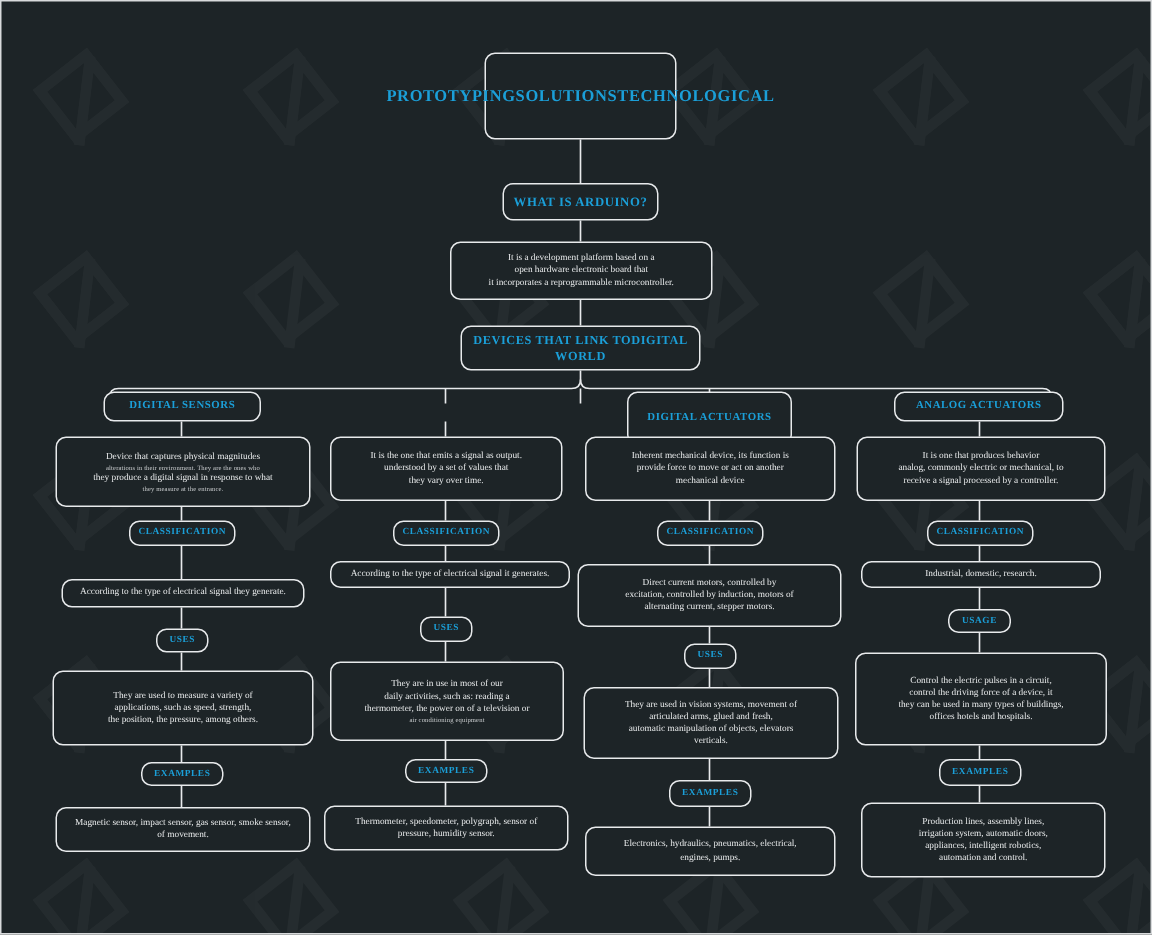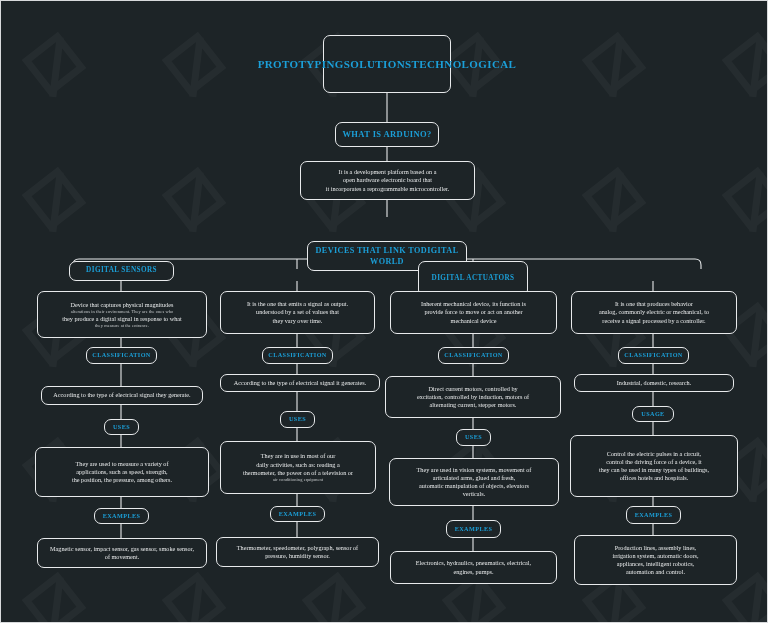--- a/index.html
+++ b/index.html
@@ -26,21 +26,21 @@
   }
   .title-node{
     color:#1b9fd8;font-weight:bold;letter-spacing:.4px;
     text-transform:uppercase;
   }
   .body-node{color:#e9ebec;font-size:6.2px;}
   .body-node .ln{display:block;}
   .body-node .tiny{font-size:4.4px;color:#c9ccce;letter-spacing:.1px;}
   .n-root{font-size:11px;line-height:1.5;}
   .n-l1{font-size:8.5px;}
-  .n-l2{font-size:8.2px;line-height:1.35;margin-top:24px;}
+  .n-l2{font-size:8.2px;line-height:1.35;}
   .n-col{font-size:7.2px;text-align:right;}
   .n-sec{font-size:6.2px;}
 </style>
 </head>
 <body>
 
 <div id="page">
 
   <div id="watermarks">
       <div class="wm" style="left: 30px; top: 40px;"></div>
@@ -249,20 +249,23 @@
   <div class="node title-node n-sec" style="left:445px;top:519px;width:55px;height:18px;">
     <span>EXAMPLES</span>
   </div>
   <div class="node body-node" style="left:389px;top:550px;width:167px;height:33px;">
     <span>
         <span class="ln">Electronics, hydraulics, pneumatics, electrical,</span>
         <span class="ln">engines, pumps.</span>
       </span>
   </div>
 
+  <div class="node title-node n-col" style="left:595px;top:260px;width:113px;height:20px;">
+    <span>ANALOG ACTUATORS</span>
+  </div>
   <div class="node body-node" style="left:570px;top:290px;width:166px;height:43px;">
     <span>
         <span class="ln">It is one that produces behavior</span>
         <span class="ln">analog, commonly electric or mechanical, to</span>
         <span class="ln">receive a signal processed by a controller.</span>
       </span>
   </div>
   <div class="node title-node n-sec" style="left:617px;top:346px;width:71px;height:17px;">
     <span>CLASSIFICATION</span>
   </div>

